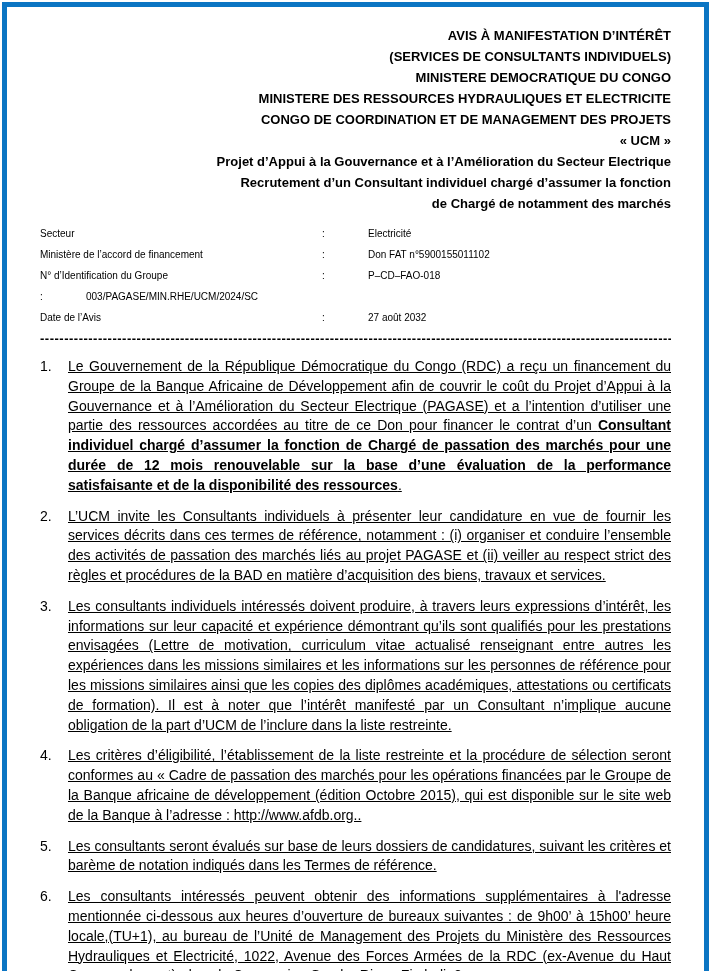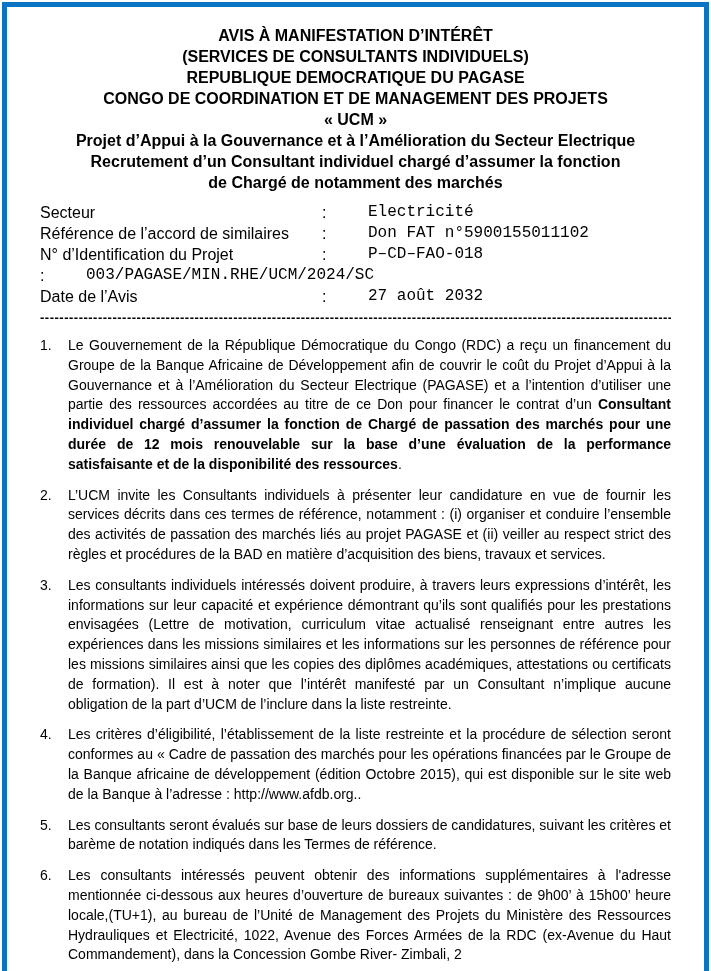--- a/index.html
+++ b/index.html
@@ -9,67 +9,68 @@
     font-family: "Liberation Sans", sans-serif;
   }
   .frame {
     box-sizing: border-box;
     margin: 2px 2px 0 2px;
     border: 5px solid #0b75c3;
     border-bottom: none;
     height: 1400px;
     padding: 18px 33px 0 33px;
   }
-  .header { text-align: center; font-weight: bold; font-size: 16px; line-height: 21px; }
+  .header { text-align: right; font-weight: bold; font-size: 13px; line-height: 21px; }
   .header .hline { white-space: nowrap; }
-  .meta { margin-top: 9px; font-size: 16px; line-height: 21px; }
+  .meta { margin-top: 9px; font-size: 10px; line-height: 21px; }
   .meta-row { display: flex; }
   .meta-label { width: 282px; flex: none; }
   .meta-sep { width: 46px; flex: none; }
-  .meta-value { flex: 1; font-family: Liberation Mono, monospace; }
+  .meta-value { flex: 1; }
   .dashes {
     margin: 5px 0 0 0; height: 13px; line-height: 12px;
     overflow: hidden; white-space: nowrap;
     font-weight: bold; font-size: 13px; letter-spacing: 0.5px;
   }
   .list { font-size: 14px; line-height: 19.8px; }
   .li { display: flex; margin-top: 11px; }
   .num { width: 28px; flex: none; }
-  .li-body { flex: 1; text-align: justify; }
+  .li-body { flex: 1; text-align: justify; text-decoration: underline; }
   .li-body .b { font-weight: bold; }
 </style>
 </head>
 <body>
 
 <div class="frame" style="border-color: rgb(11, 117, 195);">
 
   <div class="header">
     <div class="hline">AVIS À MANIFESTATION D’INTÉRÊT</div>
     <div class="hline">(SERVICES DE CONSULTANTS INDIVIDUELS)</div>
-    <div class="hline">REPUBLIQUE DEMOCRATIQUE DU PAGASE</div>
+    <div class="hline">MINISTERE DEMOCRATIQUE DU CONGO</div>
+    <div class="hline">MINISTERE DES RESSOURCES HYDRAULIQUES ET ELECTRICITE</div>
     <div class="hline">CONGO DE COORDINATION ET DE MANAGEMENT DES PROJETS</div>
     <div class="hline">« UCM »</div>
     <div class="hline">Projet d’Appui à la Gouvernance et à l’Amélioration du Secteur Electrique</div>
     <div class="hline">Recrutement d’un Consultant individuel chargé d’assumer la fonction</div>
     <div class="hline">de Chargé de notamment des marchés</div>
   </div>
 
   <div class="meta">
     <div class="meta-row">
       <span class="meta-label">Secteur</span>
       <span class="meta-sep">:</span>
       <span class="meta-value">Electricité</span>
     </div>
     <div class="meta-row">
-      <span class="meta-label">Référence de l’accord de similaires</span>
+      <span class="meta-label">Ministère de l’accord de financement</span>
       <span class="meta-sep">:</span>
       <span class="meta-value">Don FAT n°5900155011102</span>
     </div>
     <div class="meta-row">
-      <span class="meta-label">N° d’Identification du Projet</span>
+      <span class="meta-label">N° d’Identification du Groupe</span>
       <span class="meta-sep">:</span>
       <span class="meta-value">P–CD–FAO-018</span>
     </div>
     <div class="meta-row">
       <span class="meta-sep">:</span>
       <span class="meta-value">003/PAGASE/MIN.RHE/UCM/2024/SC</span>
     </div>
     <div class="meta-row">
       <span class="meta-label">Date de l’Avis</span>
       <span class="meta-sep">:</span>

